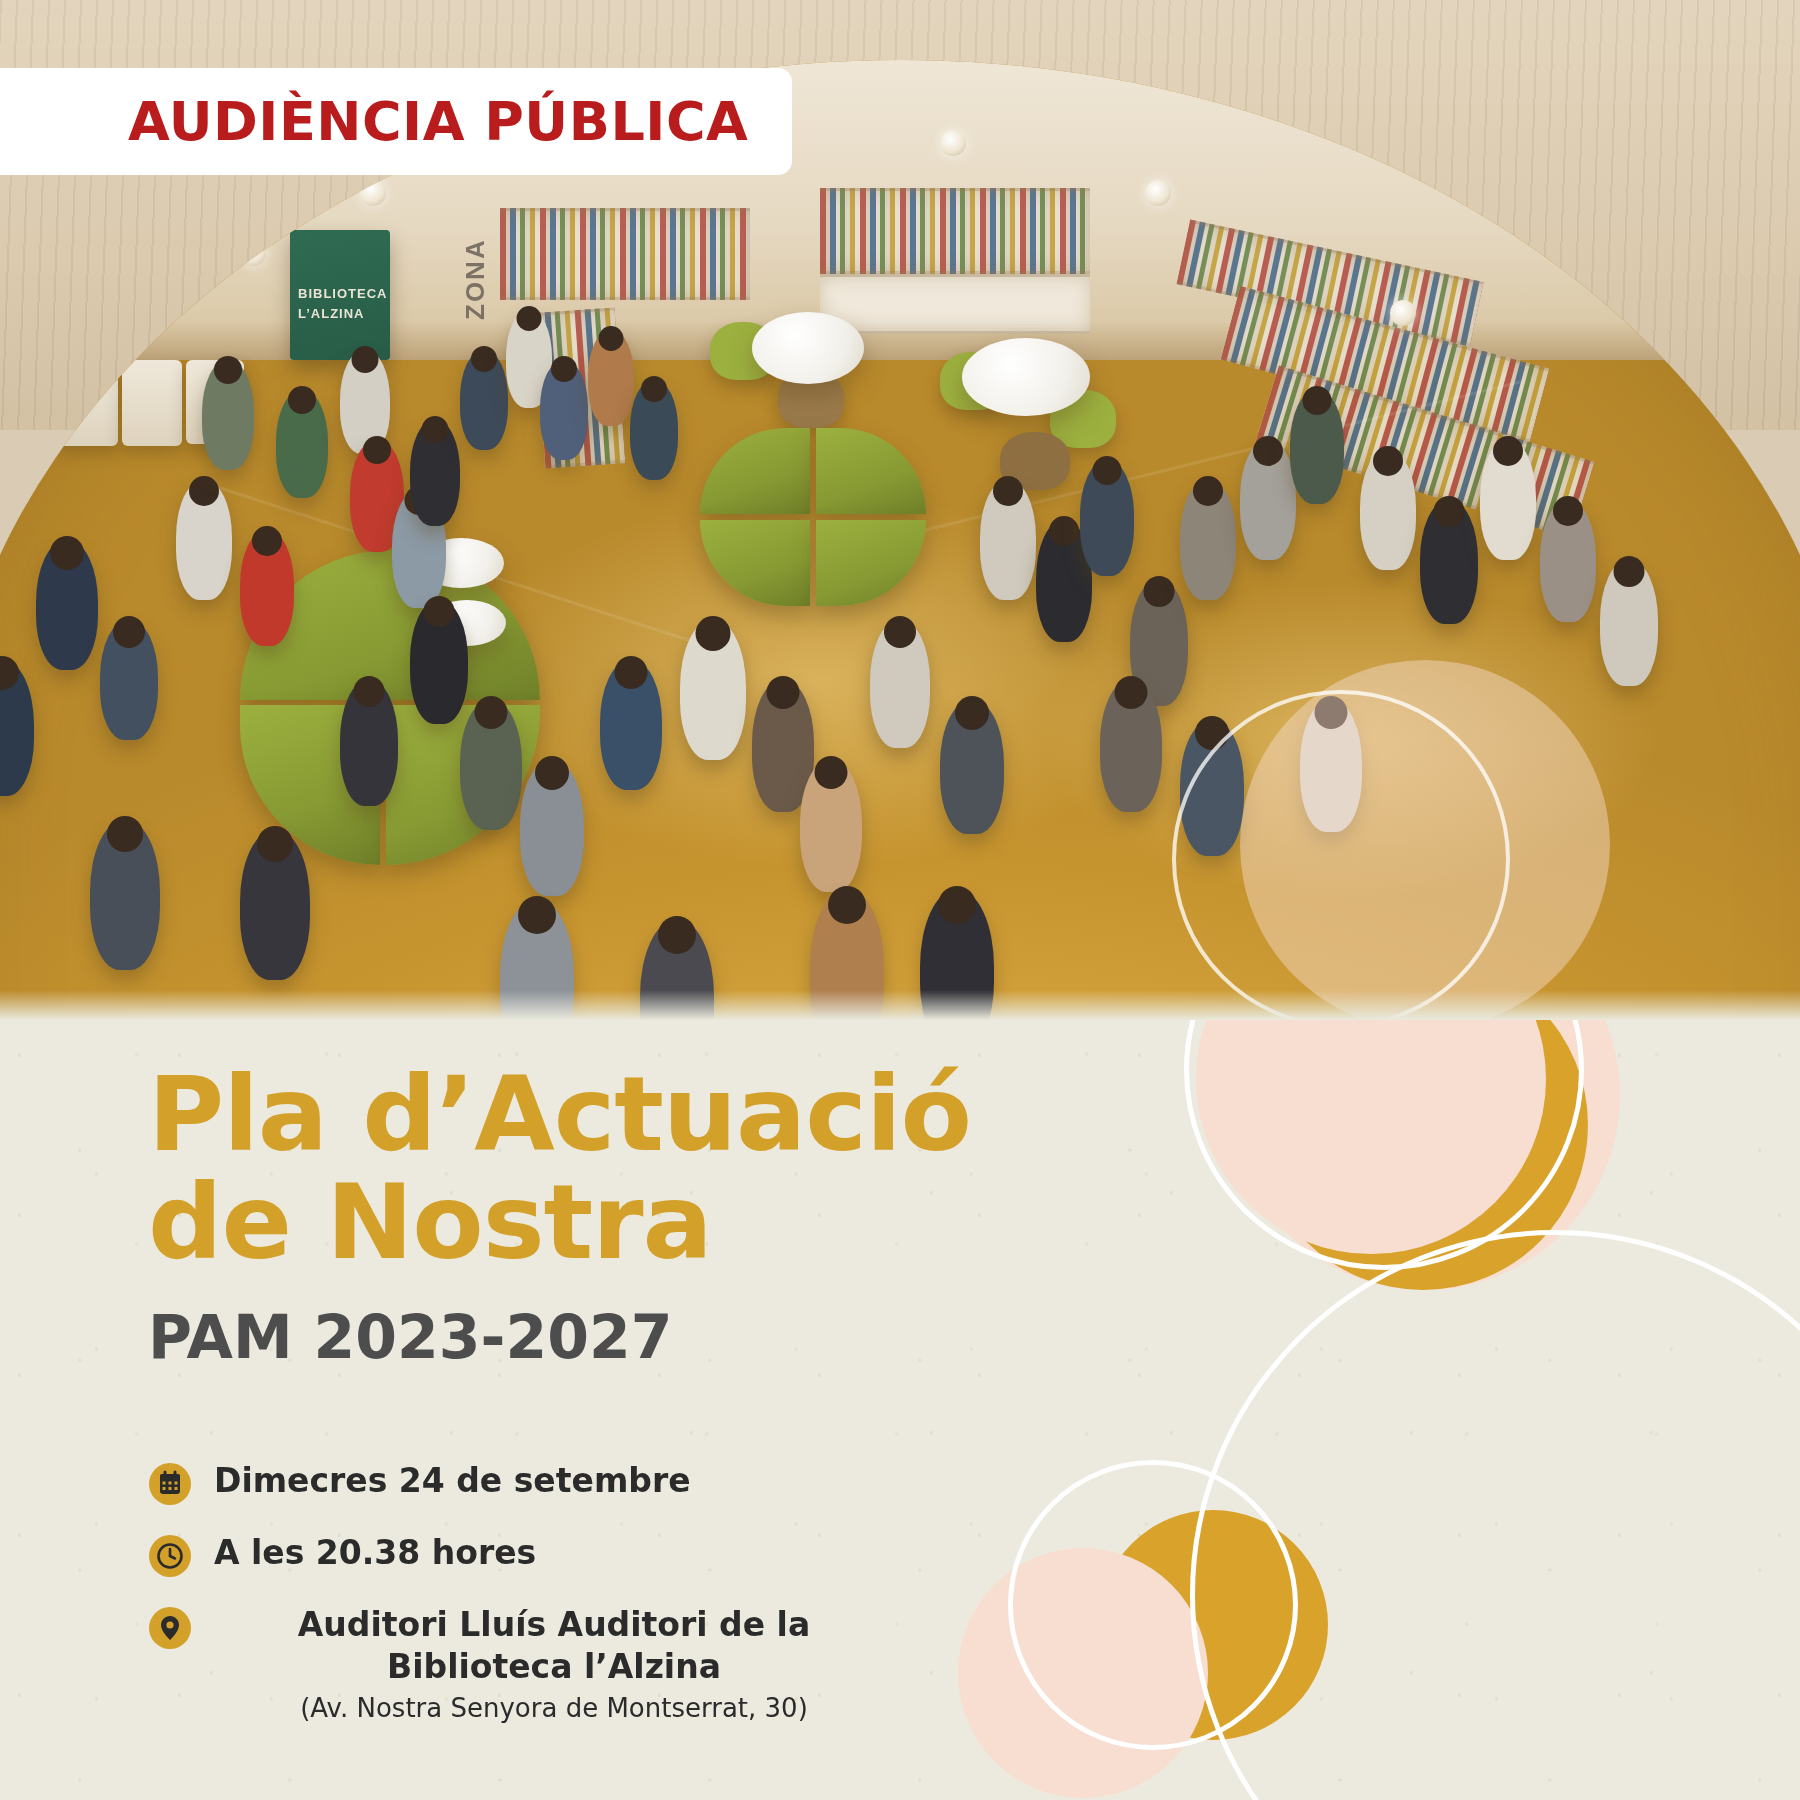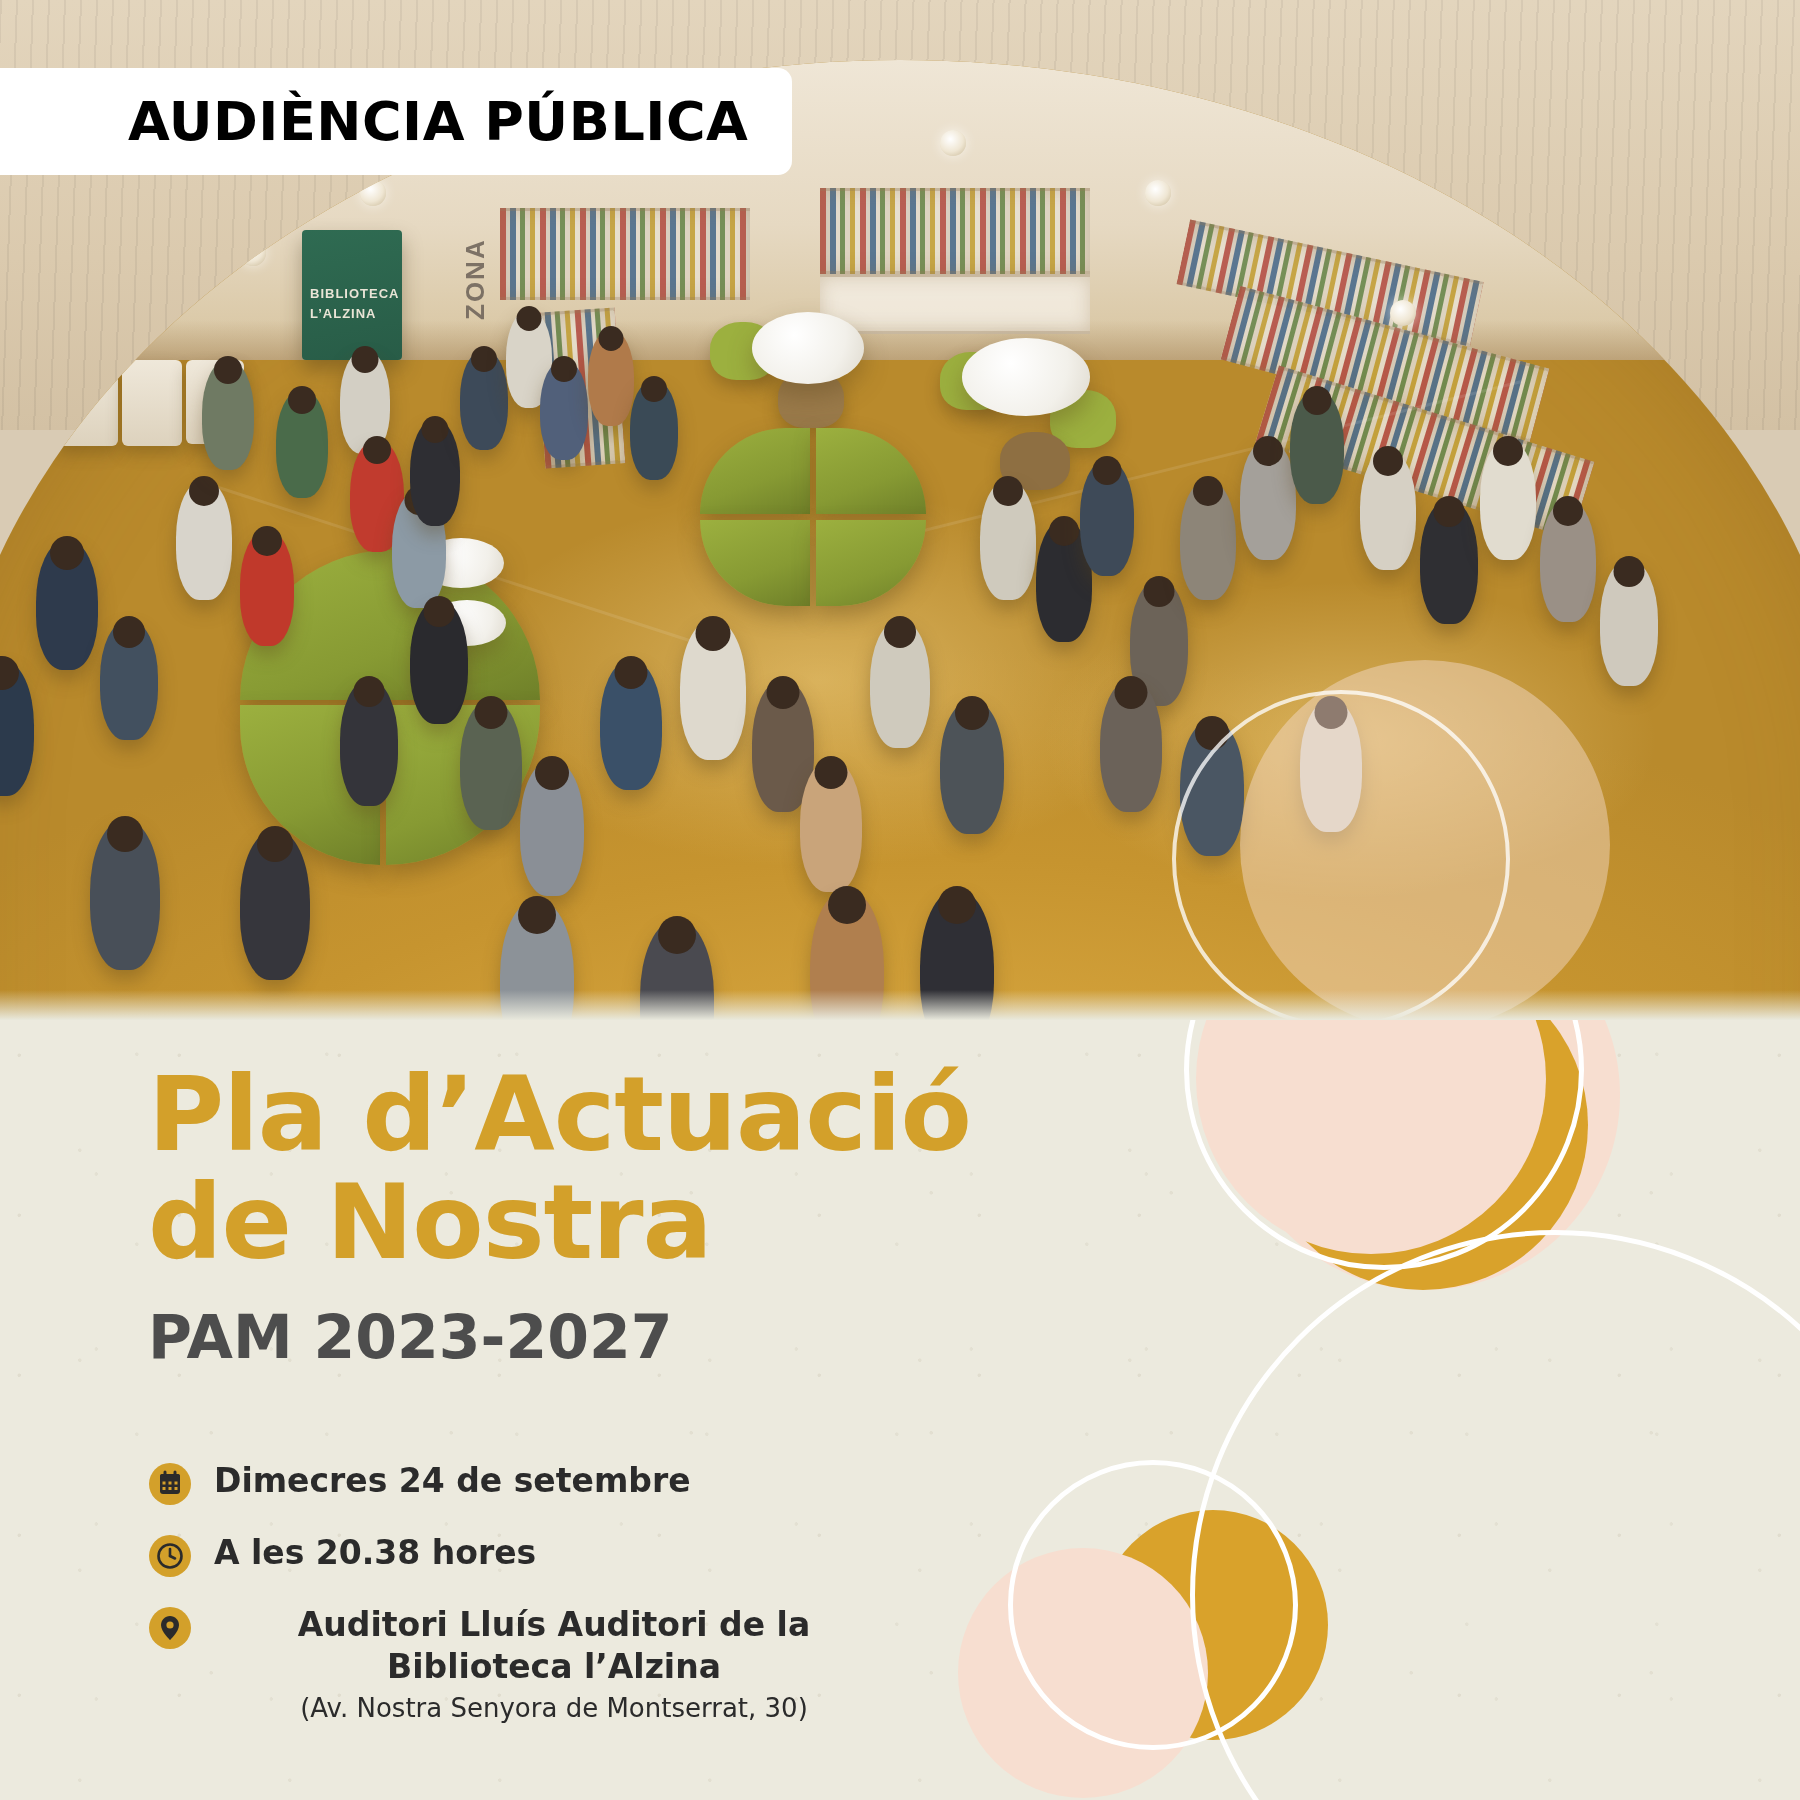--- a/index.html
+++ b/index.html
@@ -143,21 +143,20 @@
     position: absolute;
     background: linear-gradient(180deg, #efe8da 0%, #ddd2bd 100%);
     border-radius: 6px;
     box-shadow: 0 8px 16px rgba(80,60,20,0.3);
   }
   .banner {
     position: absolute;
     background: linear-gradient(170deg, #2f6b52 0%, #285c47 100%);
     border-radius: 4px;
     box-shadow: 0 10px 20px rgba(60,45,20,0.35);
-    margin-left: 12px;
   }
   .banner .bl {
     position: absolute;
     left: 8px;
     color: #e9e4d6;
     font-weight: bold;
     font-size: 13px;
     letter-spacing: 1px;
   }
   .zona {
@@ -180,21 +179,21 @@
     padding: 22px 44px 22px 128px;
     border-radius: 0 14px 14px 0;
     z-index: 40;
   }
   .tab h1 {
     margin: 0;
     font-family: "DejaVu Sans", sans-serif;
     font-weight: bold;
     font-size: 54px;
     letter-spacing: 0.5px;
-    color: #000000;
+    color: #b91c1c;
     white-space: nowrap;
   }
 
   
   .photo-fade {
     position: absolute;
     left: 0; bottom: 0;
     width: 100%; height: 30px;
     background: linear-gradient(180deg, rgba(233,233,221,0) 0%, rgba(233,233,221,1) 100%);
     z-index: 30;

